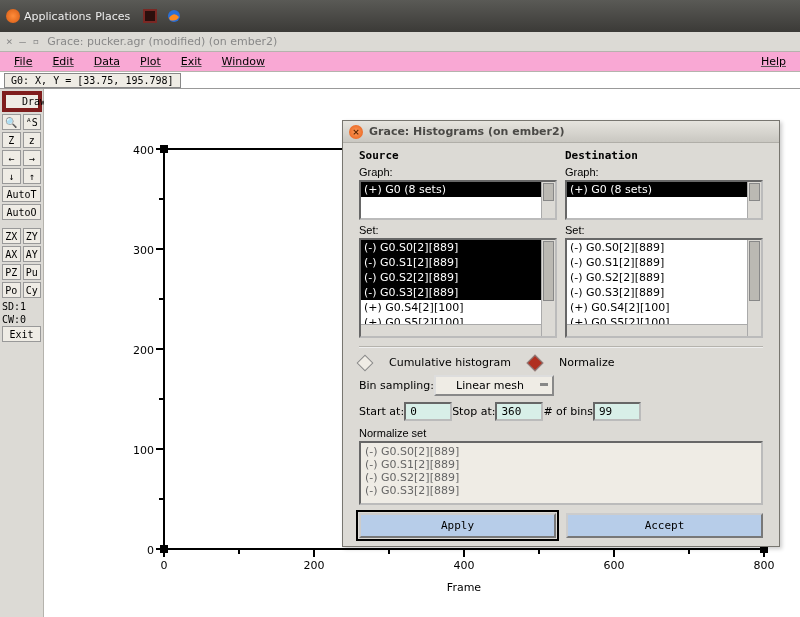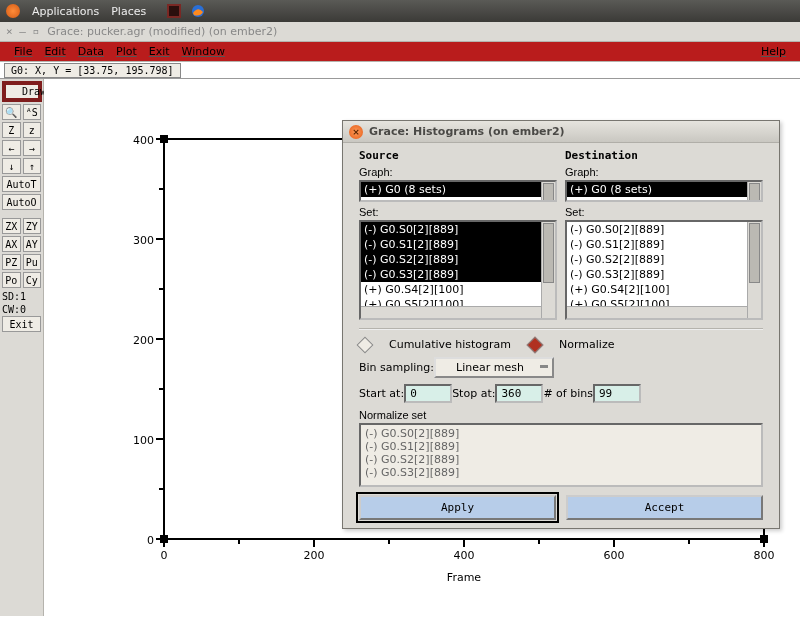--- a/index.html
+++ b/index.html
@@ -1,30 +1,30 @@
 <!DOCTYPE html>
 <html><head>
 <meta charset="utf-8">
 <style>
 * { box-sizing: border-box; margin: 0; padding: 0; font-family: "DejaVu Sans", sans-serif; font-size: 11px; }
 body { width: 800px; height: 617px; background: #fff; position: relative; overflow: hidden; }
 
 
-.os-bar { height: 22px; background: linear-gradient(#5a5a56,#3b3a37); display: flex; align-items: center; padding: 0 6px; gap: 12px; color: #eee; }
+.os-bar { height: 32px; background: linear-gradient(#5a5a56,#3b3a37); display: flex; align-items: center; padding: 0 6px; gap: 4px; color: #eee; }
 .os-bar .orb { width: 14px; height: 14px; border-radius: 50%; background: radial-gradient(#ff8c3a,#d45a14); }
 .os-bar .menu-item { cursor: default; }
 .os-bar .tray { display: flex; gap: 8px; margin-left: 8px; }
 .tray-icon { width: 16px; height: 16px; display: flex; align-items: center; justify-content: center; }
 
 
 .win-title { height: 20px; background: #dcdad5; border-bottom: 1px solid #b5b3ad; display: flex; align-items: center; padding: 0 6px; gap: 8px; color: #888; }
 .win-title .wbtn { font-family: monospace; color: #888; }
 
 
-.menubar { height: 20px; background: #b91c1c; border-bottom: 1px solid #b5b3ad; display: flex; align-items: center; padding: 0 8px; gap: 0; }
+.menubar { height: 20px; background: #f9a8d4; border-bottom: 1px solid #b5b3ad; display: flex; align-items: center; padding: 0 8px; gap: 8px; }
 .menubar .m { text-decoration: underline; text-decoration-color: #555; padding: 2px 6px; }
 .menubar .spacer { flex: 1; }
 
 
 .status { height: 17px; border-bottom: 1px solid #999; display: flex; align-items: center; }
 .status .box { border: 1px solid #888; padding: 1px 6px; margin: 1px 4px; font-family: monospace; font-size: 10px; background: #efece5; }
 
 
 .main { display: flex; height: calc(617px - 22px - 20px - 20px - 18px); }
 .toolbar { width: 44px; background: #dcdad5; border-right: 1px solid #b5b3ad; padding: 2px; }
@@ -41,21 +41,21 @@
 .dialog { position: absolute; left: 342px; top: 120px; width: 438px; background: #dcdad5; border: 1px solid #787670; box-shadow: 2px 2px 4px rgba(0,0,0,.2); }
 .dialog .titlebar { height: 22px; background: linear-gradient(#e6e4de,#c9c7c1); border-bottom: 1px solid #b0aea8; display: flex; align-items: center; padding: 0 6px; gap: 6px; }
 .dialog .close-btn { width: 14px; height: 14px; border-radius: 50%; background: radial-gradient(#ff9c5a,#e55b17); display: flex; align-items: center; justify-content: center; color: #5a2400; font-size: 9px; font-weight: bold; }
 .dialog .title { color: #4a4946; font-weight: bold; }
 .dialog-body { padding: 6px 16px 8px; }
 .cols { display: flex; gap: 8px; }
 .col { flex: 1; }
 .lbl { font-family: monospace; font-size: 11px; margin-bottom: 2px; font-weight: bold; }
 .sublbl { font-family: Liberation Sans, sans-serif; font-size: 11px; margin: 4px 0 2px; }
 .listbox { border: 2px inset #bbb; background: #fff; font-family: monospace; font-size: 10px; height: 100px; overflow: hidden; position: relative; }
-.listbox.short { height: 22px; }
+.listbox.short { height: 40px; }
 .listbox .row { padding: 1px 3px; white-space: nowrap; }
 .listbox .row.sel { background: #000; color: #fff; }
 .listbox .scrollbar { position: absolute; right: 0; top: 0; bottom: 0; width: 14px; background: #dcdad5; border-left: 1px solid #aaa; }
 .listbox .scrollbar .thumb { background: #bbb9b3; border: 1px solid #888; margin: 1px; }
 .listbox.hscroll { padding-bottom: 12px; }
 .hsb { height: 12px; background: #dcdad5; border-top: 1px solid #aaa; position: absolute; left:0; right:14px; bottom:0; }
 
 .hr { border-top: 1px solid #b5b3ad; border-bottom: 1px solid #eee; margin: 8px 0; }
 .check-row { display: flex; gap: 18px; align-items: center; font-family: monospace; font-size: 11px; margin: 4px 0; }
 .cb { width: 12px; height: 12px; border: 1px solid #888; background: #efece5; transform: rotate(45deg); }

